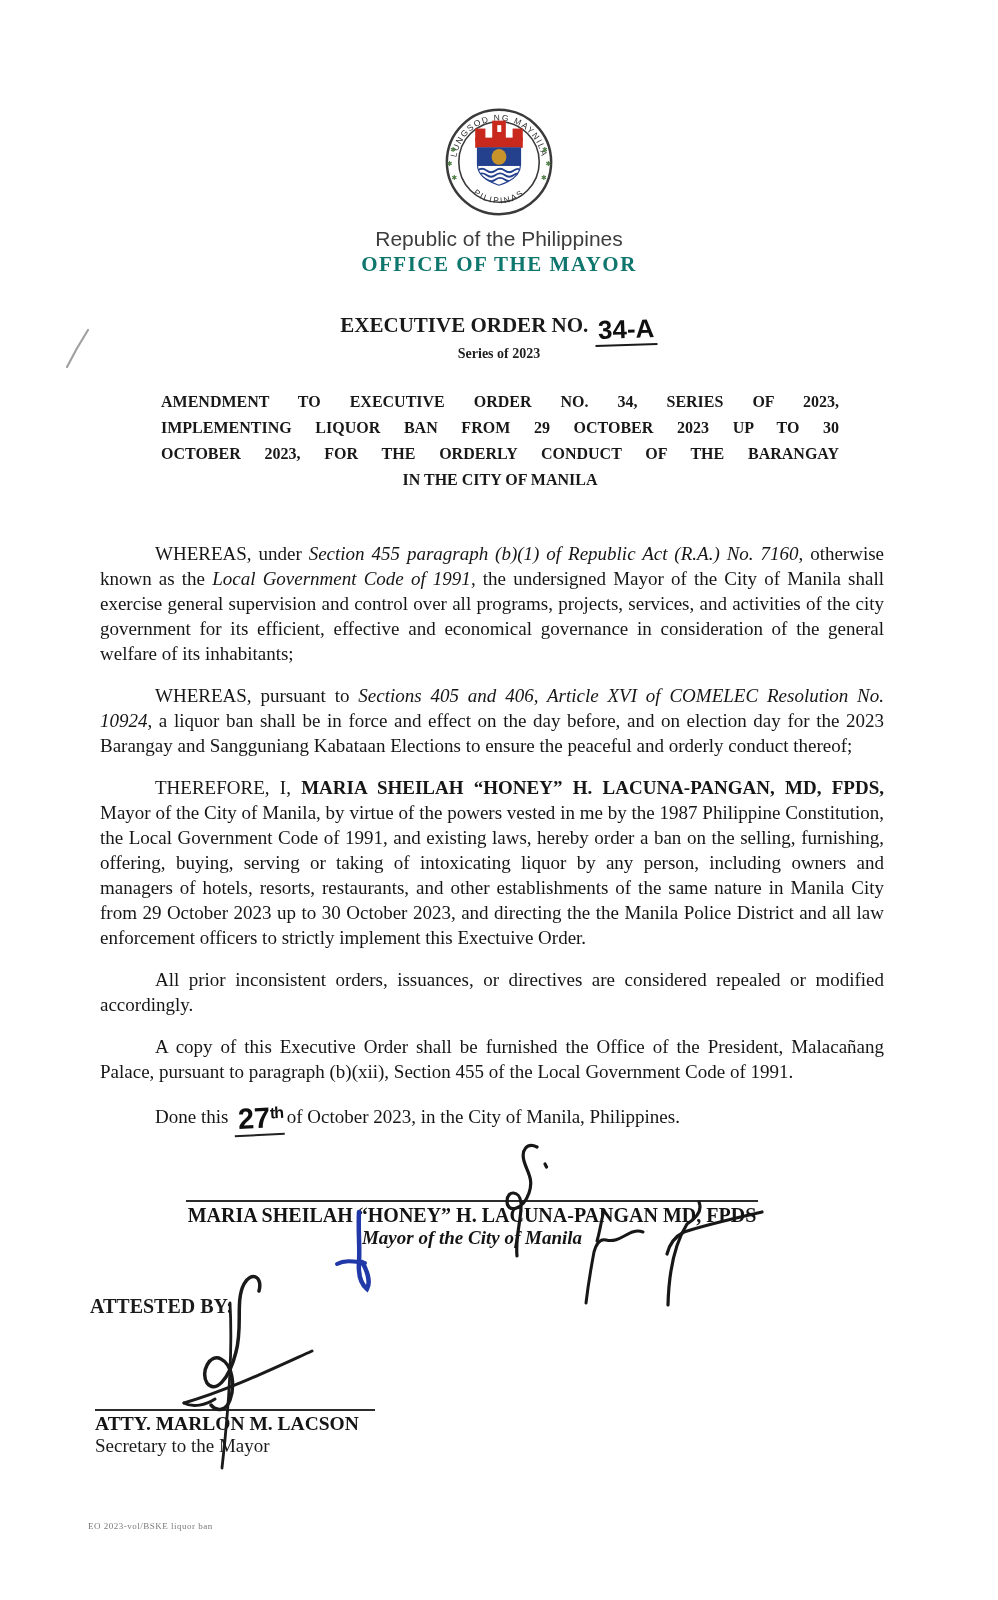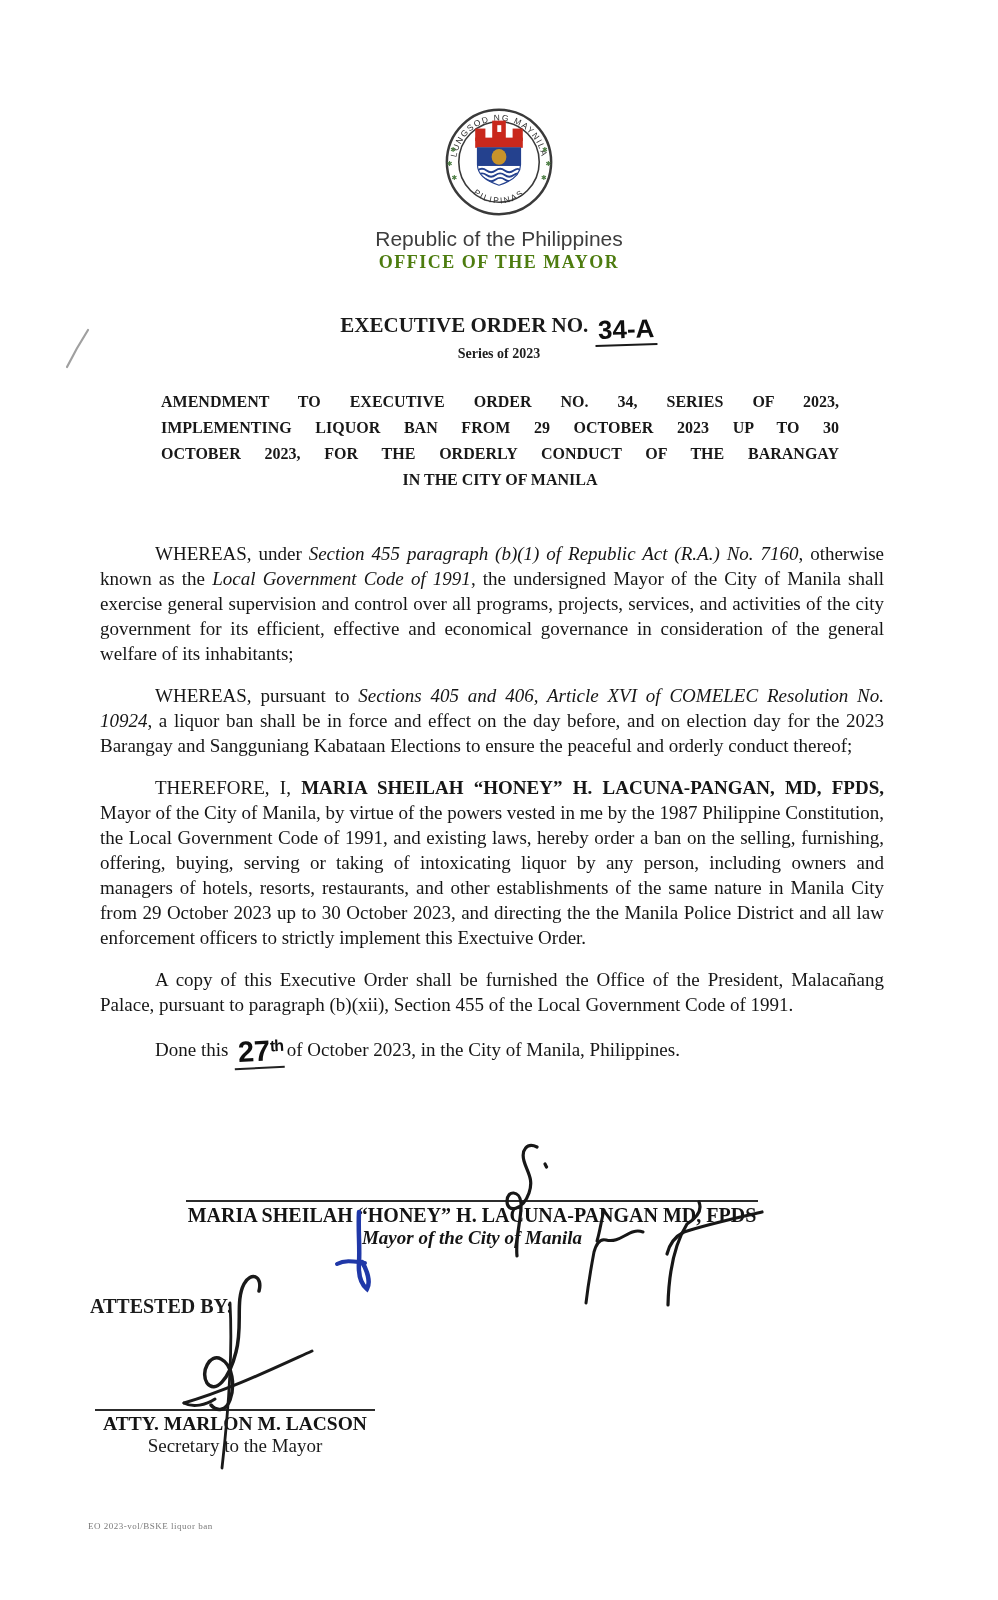--- a/index.html
+++ b/index.html
@@ -6,21 +6,21 @@
   #page{
     position:relative;width:998px;height:1600px;margin:0 auto;
     background:#ffffff;overflow:hidden;
     font-family:"Liberation Serif",serif;color:#161616;
   }
   .abs{position:absolute;}
   .ctr{left:0;width:998px;text-align:center;}
   
   #seal{left:431px;top:104px;width:136px;height:116px;}
   .hdr-republic{top:227px;font-family:"Liberation Sans",sans-serif;font-size:21px;color:#3d3d3d;}
-  .hdr-office{top:252px;font-size:18px;font-weight:bold;letter-spacing:1.5px;color:#4d7c0f;}
+  .hdr-office{top:252px;font-size:21px;font-weight:bold;letter-spacing:1.5px;color:#0f766e;}
   .hdr-city{top:287px;font-family:"Liberation Sans",sans-serif;font-size:21px;color:#3d3d3d;}
   .hdr-eo{top:313px;font-size:21px;font-weight:bold;color:#1a1a1a;}
   .hw-eonum{
     display:inline-block;font-family:"Liberation Sans",sans-serif;font-weight:bold;
     font-size:26px;line-height:1;color:#101010;border-bottom:2.5px solid #1a1a1a;
     padding:0 3px 2px 3px;margin-left:7px;vertical-align:-6px;transform:rotate(-2deg);
   }
   .hdr-series{top:346px;font-size:14px;font-weight:bold;color:#1f1f1f;}
   
   #title-block{left:161px;top:389px;width:678px;font-size:16px;font-weight:bold;line-height:26px;color:#181818;}
@@ -38,21 +38,21 @@
     font-size:29px;line-height:1;color:#101010;border-bottom:2.5px solid #222;
     padding:0 1px 1px 4px;margin:0 2px 0 6px;vertical-align:-5px;transform:rotate(-3deg);
   }
   .hw-day sup{font-size:16px;vertical-align:9px;letter-spacing:-1px;}
   
   #sig-block{left:186px;top:1200px;width:572px;border-top:2px solid #2c2c2c;text-align:center;}
   .sig-name{font-size:20px;font-weight:bold;color:#141414;padding-top:2px;}
   .sig-title{font-size:19px;font-weight:bold;font-style:italic;color:#141414;}
   
   #attested-label{left:90px;top:1295px;font-size:20px;font-weight:600;color:#1b1b1b;}
-  #att-block{left:95px;top:1409px;width:280px;border-top:2px solid #2c2c2c;text-align:center;}
+  #att-block{left:95px;top:1409px;width:280px;border-top:2px solid #2c2c2c;text-align:left;}
   .att-name{font-size:19.5px;font-weight:bold;color:#141414;padding-top:2px;}
   .att-title{font-size:19px;color:#1b1b1b;}
   
   #footer-note{left:88px;top:1521px;font-size:9px;color:#7a7a7a;letter-spacing:.5px;filter:blur(.3px);}
   
   #ink{left:0;top:0;width:998px;height:1600px;pointer-events:none;}
 </style>
 </head>
 <body>
 
@@ -115,20 +115,21 @@
       <div class="title-line jst">IMPLEMENTING LIQUOR BAN FROM 29 OCTOBER 2023 UP TO 30</div>
       <div class="title-line jst">OCTOBER 2023, FOR THE ORDERLY CONDUCT OF THE BARANGAY</div>
       <div class="title-line">IN THE CITY OF MANILA</div>
     </div>
 
   <div id="content" class="abs">
     <div id="paragraphs">
         <p class="body-para"><span>WHEREAS, under </span><span class="it">Section 455 paragraph (b)(1) of Republic Act (R.A.) No. 7160</span><span>, otherwise known as the </span><span class="it">Local Government Code of 1991</span><span>, the undersigned Mayor of the City of Manila shall exercise general supervision and control over all programs, projects, services, and activities of the city government for its efficient, effective and economical governance in consideration of the general welfare of its inhabitants;</span></p>
         <p class="body-para"><span>WHEREAS, pursuant to </span><span class="it">Sections 405 and 406, Article XVI of COMELEC Resolution No. 10924</span><span>, a liquor ban shall be in force and effect on the day before, and on election day for the 2023 Barangay and Sangguniang Kabataan Elections to ensure the peaceful and orderly conduct thereof;</span></p>
         <p class="body-para"><span>THEREFORE, I, </span><span class="bd">MARIA SHEILAH “HONEY” H. LACUNA-PANGAN, MD, FPDS,</span><span> Mayor of the City of Manila, by virtue of the powers vested in me by the 1987 Philippine Constitution, the Local Government Code of 1991, and existing laws, hereby order a ban on the selling, furnishing, offering, buying, serving or taking of intoxicating liquor by any person, including  owners and managers of hotels, resorts, restaurants, and other establishments of the same nature in Manila City from 29 October 2023 up to 30 October 2023, and directing the the Manila Police District and all law enforcement officers to strictly implement this Exectuive Order.</span></p>
+        <p class="body-para"><span>All prior inconsistent orders, issuances, or directives are considered repealed or modified accordingly.</span></p>
         <p class="body-para"><span>A copy of this Executive Order shall be furnished the Office of the President, Malacañang Palace, pursuant to paragraph (b)(xii), Section 455 of the Local Government Code of 1991.</span></p>
       </div>
     <div id="done-line">
       <span>Done this</span><span class="hw-day"><span>27</span><sup>th</sup></span><span>of October 2023, in the City of Manila, Philippines.</span>
     </div>
   </div>
 
   <div id="sig-block" class="abs">
     <div class="sig-name">MARIA SHEILAH “HONEY” H. LACUNA-PANGAN MD, FPDS</div>
     <div class="sig-title">Mayor of the City of Manila</div>

